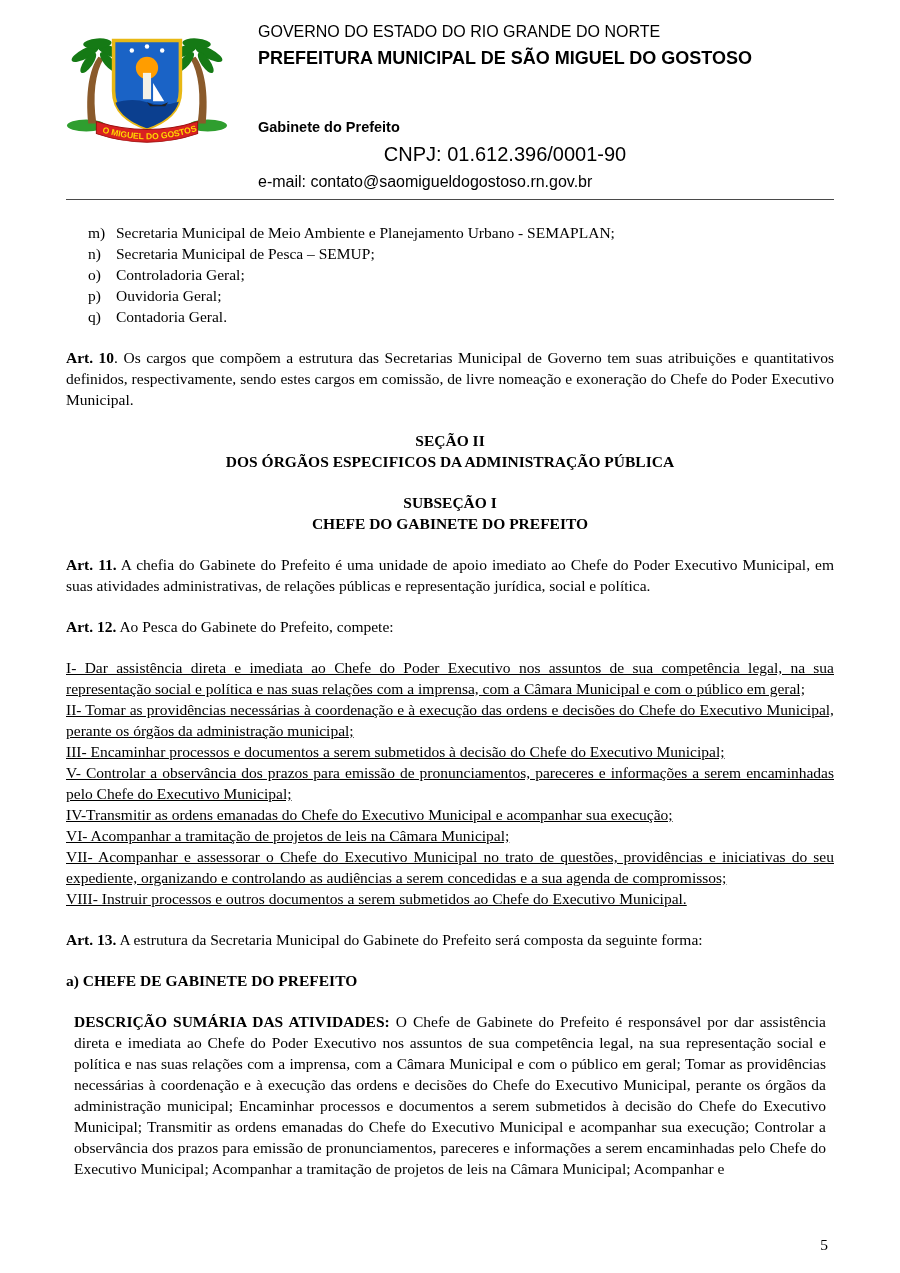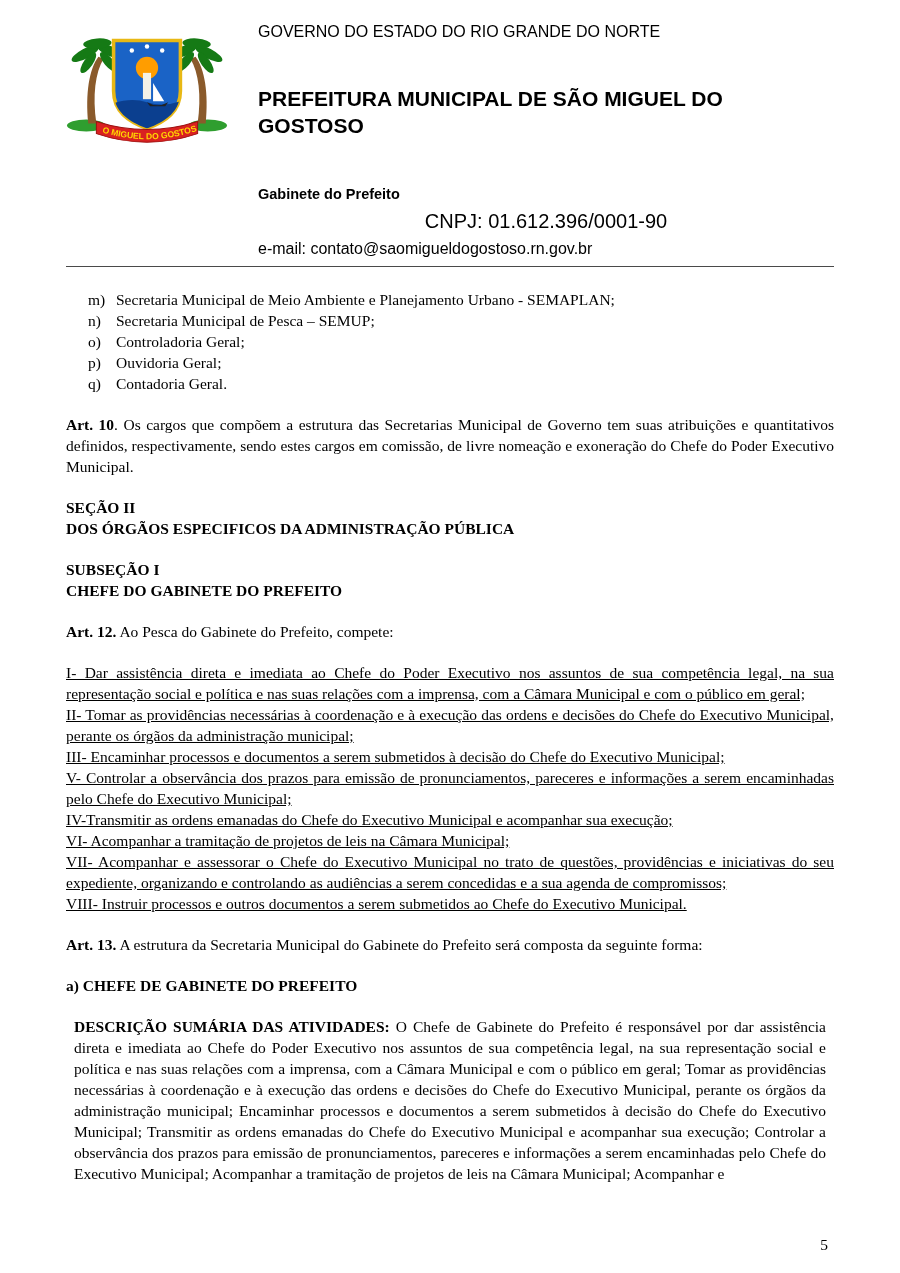--- a/index.html
+++ b/index.html
@@ -19,38 +19,38 @@
   }
   
   .header { display: flex; align-items: flex-start; gap: 24px; }
   .logo-wrap { width: 168px; flex: 0 0 auto; }
   .header-text {
     font-family: "Liberation Sans", sans-serif;
     padding-top: 6px;
     line-height: 27px;
   }
   .h-line1 { font-size: 16px; font-weight: 400; }
-  .h-line2 { font-size: 21px; font-weight: 700; margin-top: 40px; }
+  .h-line2 { font-size: 18px; font-weight: 700; }
   .h-line3 { font-size: 14.5px; font-weight: 700; margin-top: 42px; }
   .h-line4 { font-size: 20px; font-weight: 400; text-align: center; }
   .h-line5 { font-size: 16px; font-weight: 400; }
   .header-rule {
     border: none;
     border-top: 1.3px solid #4a4a4a;
     margin: 4px 0 0 0;
   }
   
   .content { margin-top: 22px; }
   .alpha-list { margin: 0 0 20px 0; }
   .list-item { position: relative; padding-left: 50px; text-align: justify; }
   .list-item .marker { position: absolute; left: 22px; }
   .para { text-align: justify; margin: 0 0 20px 0; }
   .para b { font-weight: 700; }
   .heading-group { text-align: center; font-weight: 700; margin: 0 0 20px 0; }
-  .heading-line { text-align: left; }
+  .heading-line { text-align: center; }
   .roman-block { margin: 0 0 20px 0; }
   .roman-item { text-align: justify; margin: 0; text-decoration: underline; }
   .bold-line { font-weight: 700; margin: 0 0 20px 0; }
   .descricao { text-align: justify; margin: 8px; }
   .page-number {
     position: absolute;
     right: 72px;
     bottom: 18px;
     font-size: 15.5px;
   }
@@ -143,20 +143,21 @@
     <div class="heading-group">
       <div class="heading-line">SEÇÃO II</div>
       <div class="heading-line">DOS ÓRGÃOS ESPECIFICOS DA ADMINISTRAÇÃO PÚBLICA</div>
     </div>
 
     <div class="heading-group">
       <div class="heading-line">SUBSEÇÃO I</div>
       <div class="heading-line">CHEFE DO GABINETE DO PREFEITO</div>
     </div>
 
+    <p class="para"><b>Art. 11.</b><span> A chefia  do Gabinete do Prefeito é uma unidade de apoio imediato ao Chefe do Poder Executivo Municipal, em suas atividades administrativas, de relações públicas e representação jurídica, social e política.</span></p>
 
     <p class="para"><b>Art. 12.</b><span> Ao Pesca do Gabinete do Prefeito, compete:</span></p>
 
     <div class="roman-block">
       <p class="roman-item">I- Dar assistência direta e imediata ao Chefe do Poder Executivo nos assuntos de sua competência legal, na sua representação social e política e nas suas relações com a imprensa, com a Câmara Municipal e com o público em geral;</p>
       <p class="roman-item">II- Tomar as providências necessárias à coordenação e à execução das ordens e decisões do Chefe do Executivo Municipal, perante os órgãos da administração municipal;</p>
       <p class="roman-item">III- Encaminhar processos e documentos a serem submetidos à decisão do Chefe do Executivo Municipal;</p>
       <p class="roman-item">V- Controlar a observância dos prazos para emissão de pronunciamentos, pareceres e informações a serem encaminhadas pelo Chefe do Executivo Municipal;</p>
       <p class="roman-item">IV-Transmitir as ordens emanadas do Chefe do Executivo Municipal e acompanhar sua execução;</p>
       <p class="roman-item">VI- Acompanhar a tramitação de projetos de leis na Câmara Municipal;</p>

